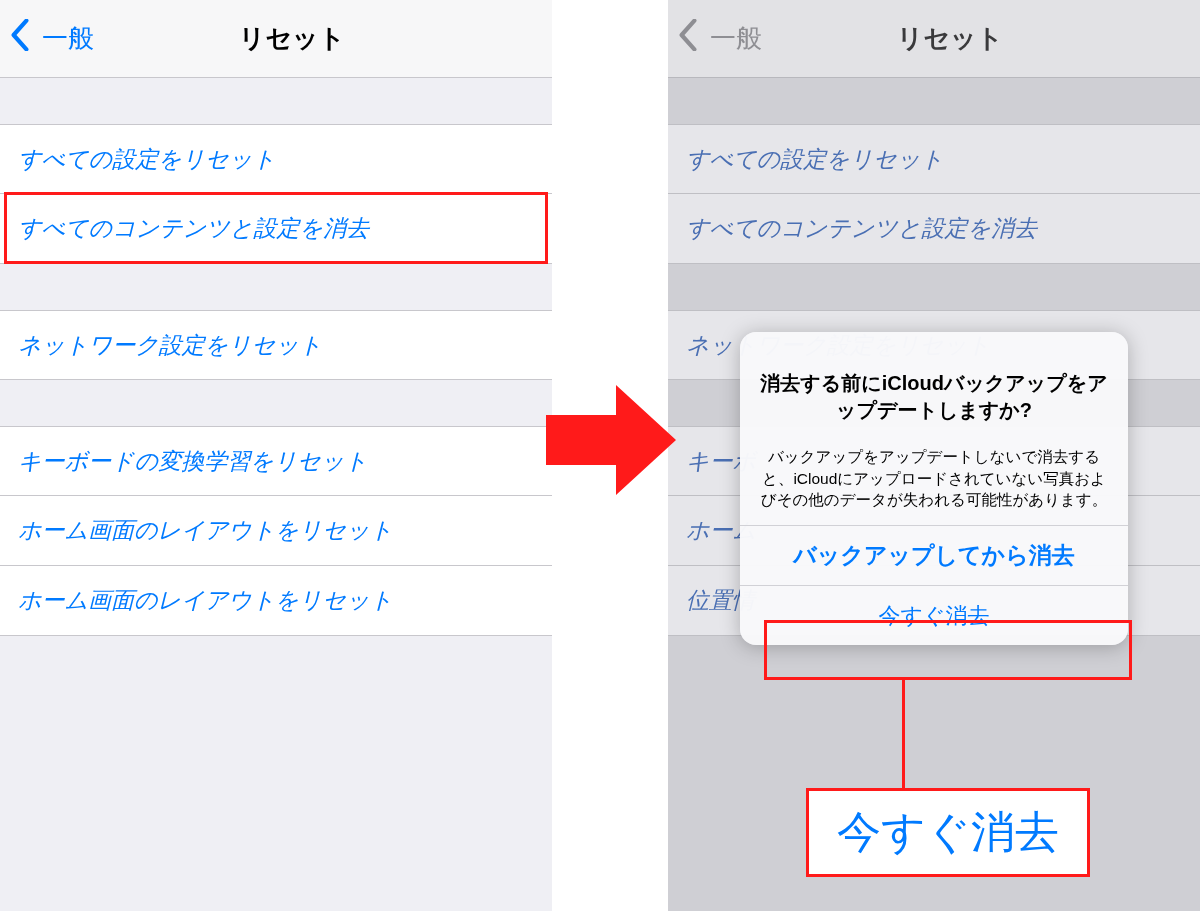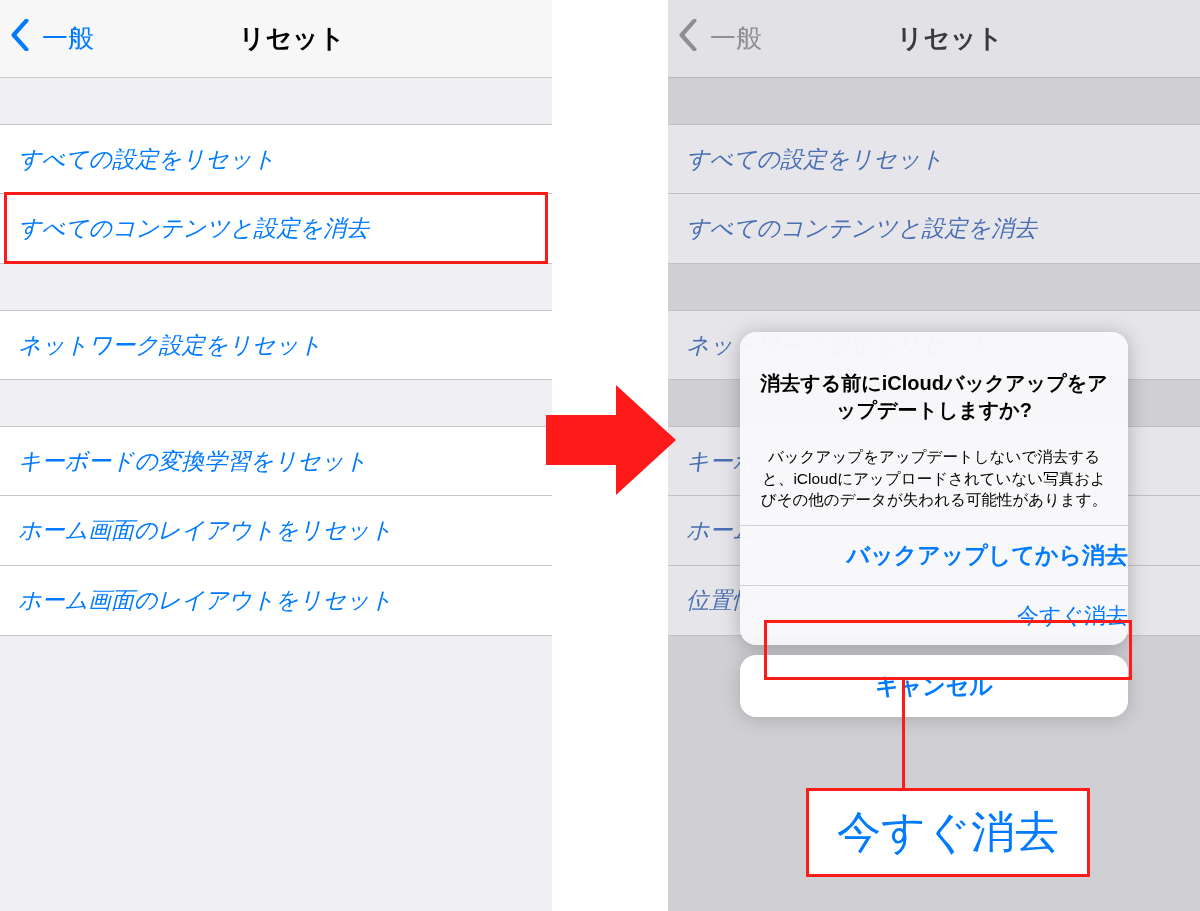--- a/index.html
+++ b/index.html
@@ -114,21 +114,21 @@
   .sheet-msg {
     margin-top: 22px;
     font-size: 15.5px;
     color: #000;
     line-height: 1.4;
   }
   .sheet-btn {
     height: 60px;
     display: flex;
     align-items: center;
-    justify-content: flex-end;
+    justify-content: center;
     font-size: 22px;
     color: #007aff;
     border-top: 1px solid #d1d1d6;
   }
   .sheet-btn.bold { font-weight: 600; font-size: 23px; }
   .sheet-cancel {
     margin-top: 10px;
     background: #ffffff;
     border-radius: 16px;
     height: 62px;
@@ -248,23 +248,20 @@
         <div class="sheet-title">消去する前にiCloudバックアップをアップデートしますか?</div>
         <div class="sheet-msg">バックアップをアップデートしないで消去すると、iCloudにアップロードされていない写真およびその他のデータが失われる可能性があります。</div>
       </div>
       <div class="sheet-btn bold">
           <span>バックアップしてから消去</span>
         </div>
       <div class="sheet-btn">
           <span>今すぐ消去</span>
         </div>
     </div>
-    <div class="sheet-cancel">
-        <span>キャンセル</span>
-      </div>
   </div>
 
   <div class="hl" style="left:96px; top:620px; width:368px; height:60px;"></div>
 
   <div class="callout-line" style="left:234px; top:680px; height:108px;"></div>
 
   <div class="callout" style="left:138px; top:788px;"><span>今すぐ消去</span></div>
 </div>
 
 <div class="arrow">

